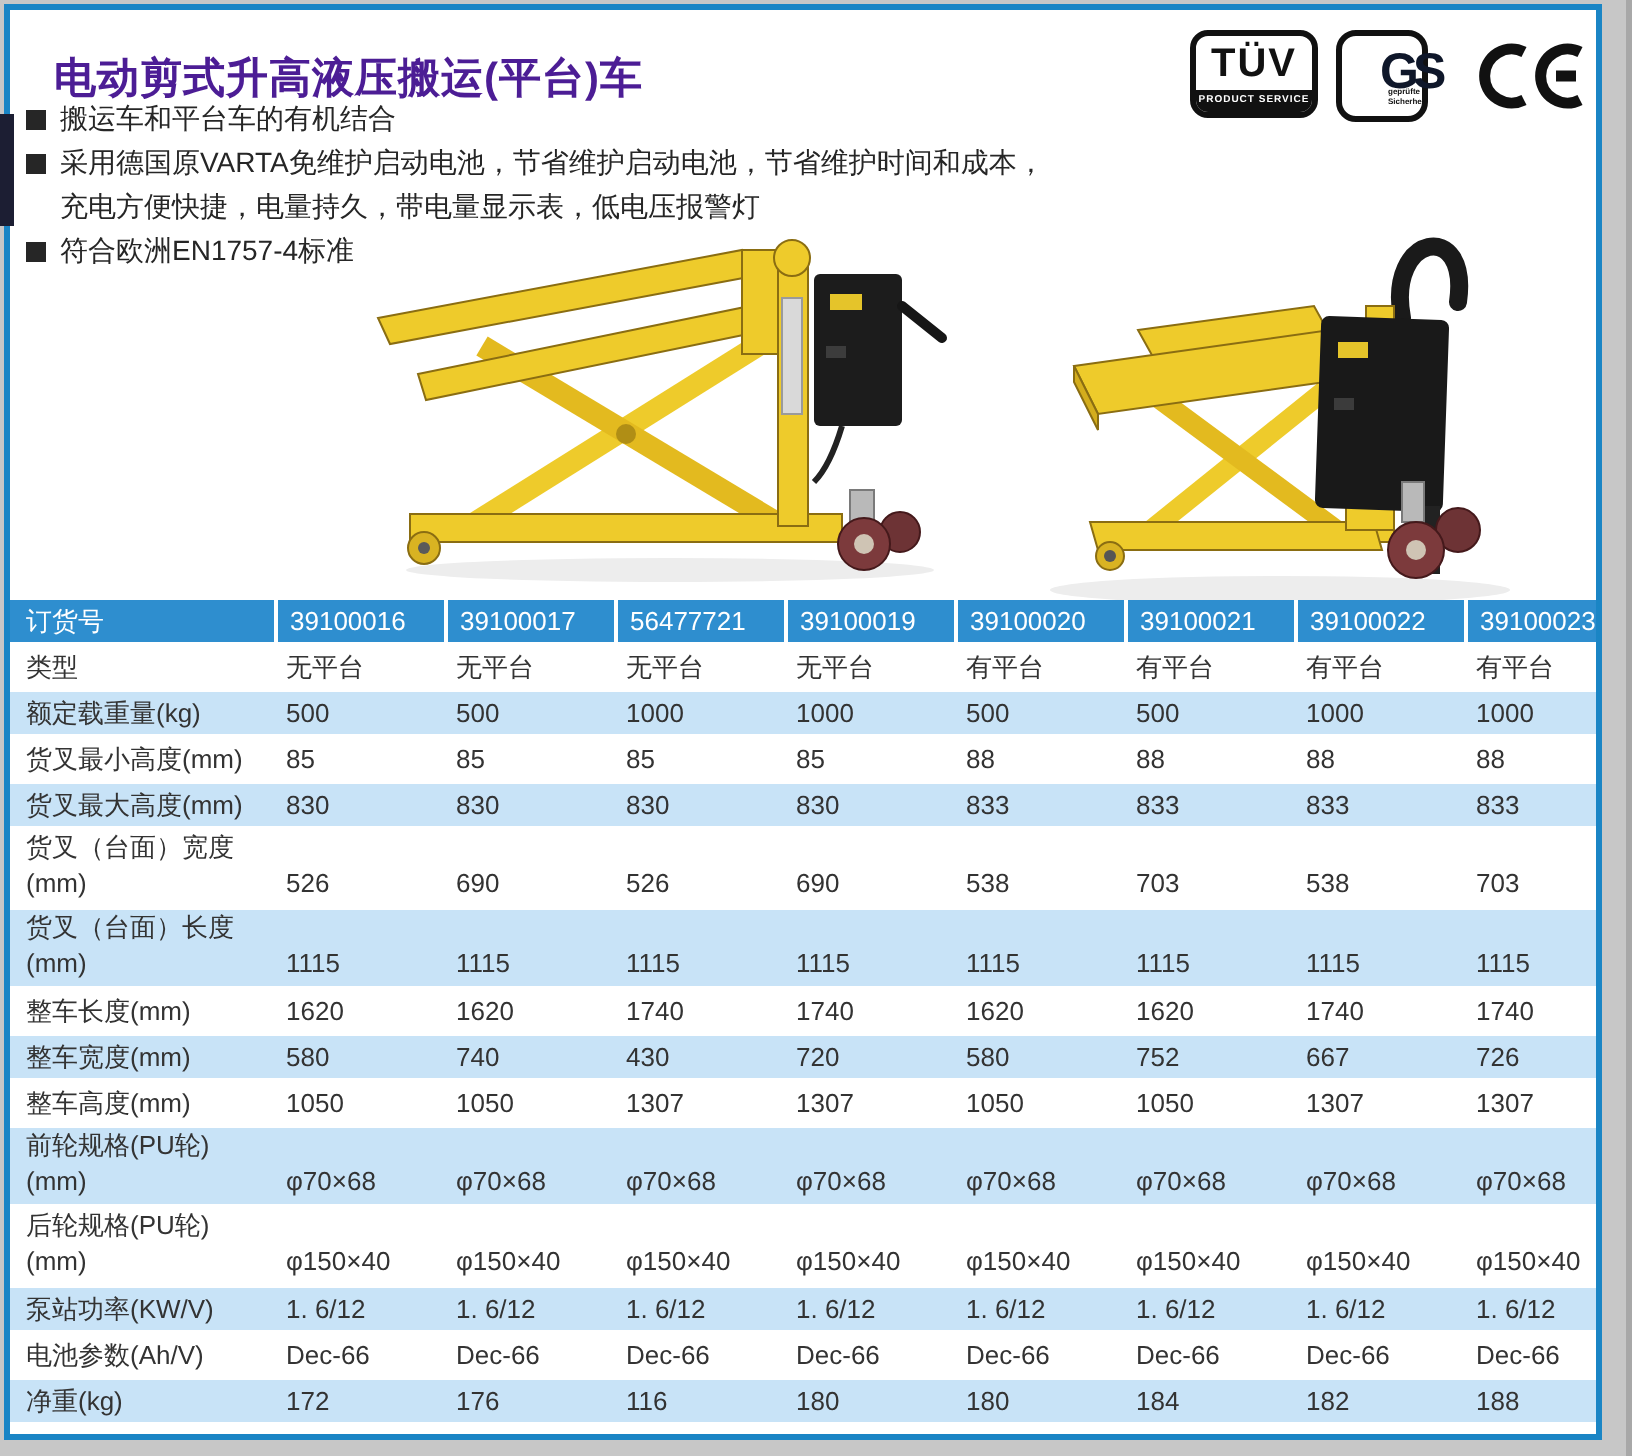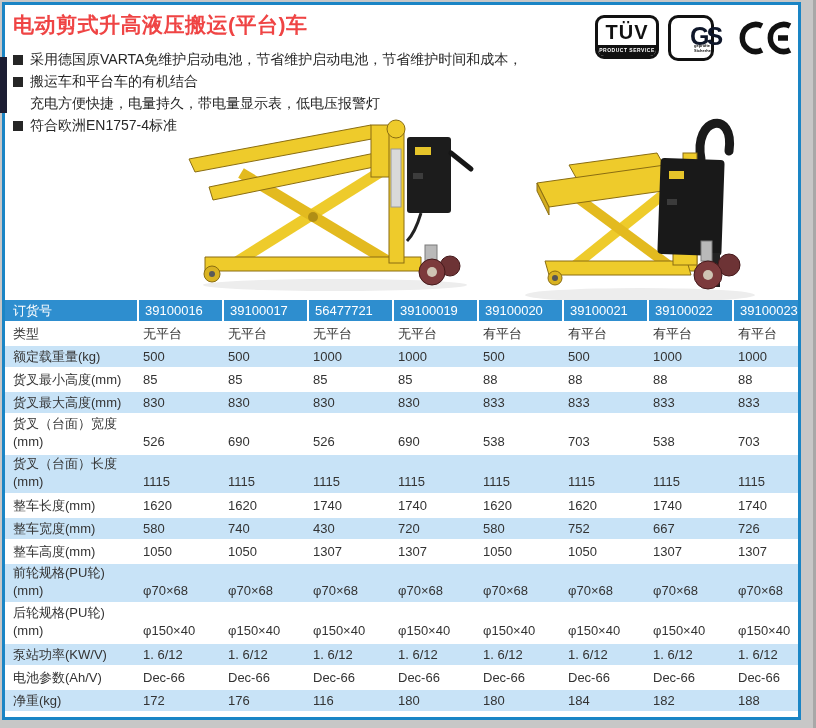--- a/index.html
+++ b/index.html
@@ -4,22 +4,22 @@
 <style>
   html,body{margin:0;padding:0;}
   *{box-sizing:border-box;}
   body{font-family:"Liberation Sans","DejaVu Sans",sans-serif;}
   .stage{position:relative;width:816px;height:728px;background:#c7c7c7;overflow:hidden;}
   .stage:after{content:"";position:absolute;right:0;top:0;width:3px;height:100%;background:#a8a8a8;}
   .edge-tab{position:absolute;left:0;top:57px;width:7px;height:56px;background:#1c1e33;z-index:5;}
   .sheet{position:absolute;left:2px;top:2px;width:799px;height:718px;background:#fff;
          border:3px solid #1a85c5;}
   .sheet-inner{position:relative;width:100%;height:100%;}
-  .page-title{position:absolute;left:8px;top:6px;margin:0;font-size:21px;font-weight:bold;
-              color:#ef4444;letter-spacing:0.5px;}
+  .page-title{position:absolute;left:8px;top:6px;margin:14px;font-size:21px;font-weight:bold;
+              color:#4c1d95;letter-spacing:0.5px;}
   .bullets{position:absolute;left:8px;top:44px;font-size:14px;color:#262626;}
   .b-line{display:flex;align-items:center;height:22px;white-space:nowrap;}
   .sq{display:inline-block;width:10px;height:10px;background:#262626;margin-right:7px;flex:0 0 10px;}
   .b-line.cont .sq{visibility:hidden;}
   
   .logos{position:absolute;right:4px;top:10px;display:flex;align-items:flex-start;z-index:3;gap:16px;}
   .tuv{width:64px;height:44px;border:3px solid #111;border-radius:9px;background:#fff;
        overflow:hidden;display:flex;flex-direction:column;z-index:2;}
   .tuv-text{flex:1;display:flex;align-items:center;justify-content:center;
             font-size:20px;font-weight:bold;color:#111;letter-spacing:1px;line-height:1;}
@@ -52,25 +52,25 @@
 <div class="stage">
   <div class="edge-tab"></div>
   <div class="sheet">
     <div class="sheet-inner">
 
       <h1 class="page-title">电动剪式升高液压搬运(平台)车</h1>
 
       <div class="bullets" id="bullets">
           <div class="b-line">
             <span class="sq"></span>
-            <span>采用德国原VARTA免维护启动电池，节省维护启动电池，节省维护时间和成本，</span>
+            <span>搬运车和平台车的有机结合</span>
           </div>
           <div class="b-line">
             <span class="sq"></span>
-            <span>搬运车和平台车的有机结合</span>
+            <span>采用德国原VARTA免维护启动电池，节省维护启动电池，节省维护时间和成本，</span>
           </div>
           <div class="b-line cont">
             <span class="sq"></span>
             <span>充电方便快捷，电量持久，带电量显示表，低电压报警灯</span>
           </div>
           <div class="b-line">
             <span class="sq"></span>
             <span>符合欧洲EN1757-4标准</span>
           </div>
         </div>

